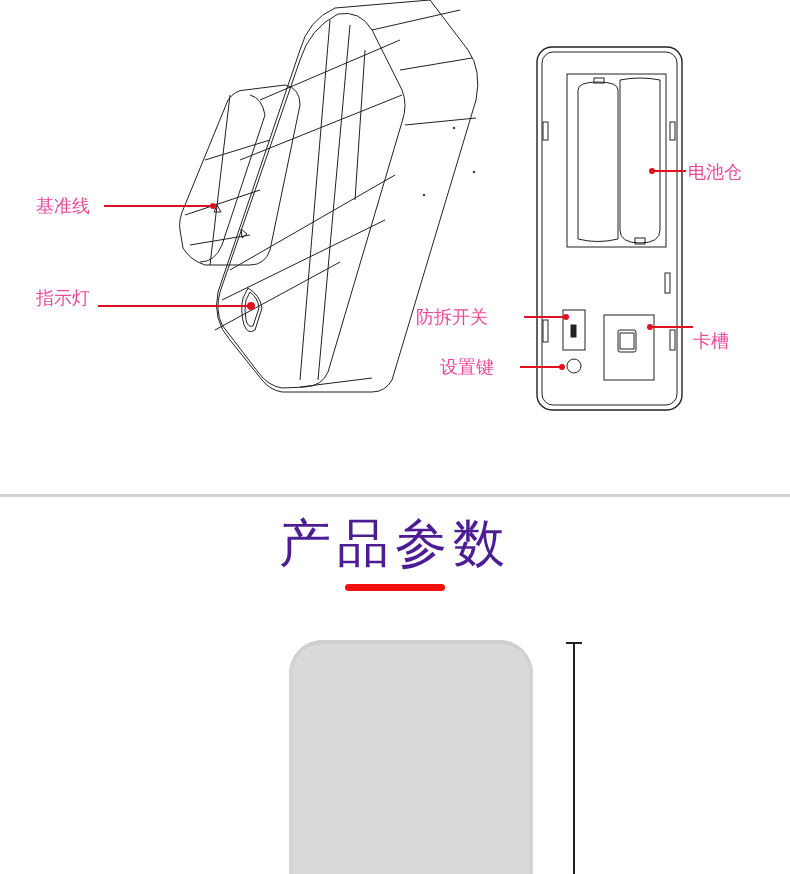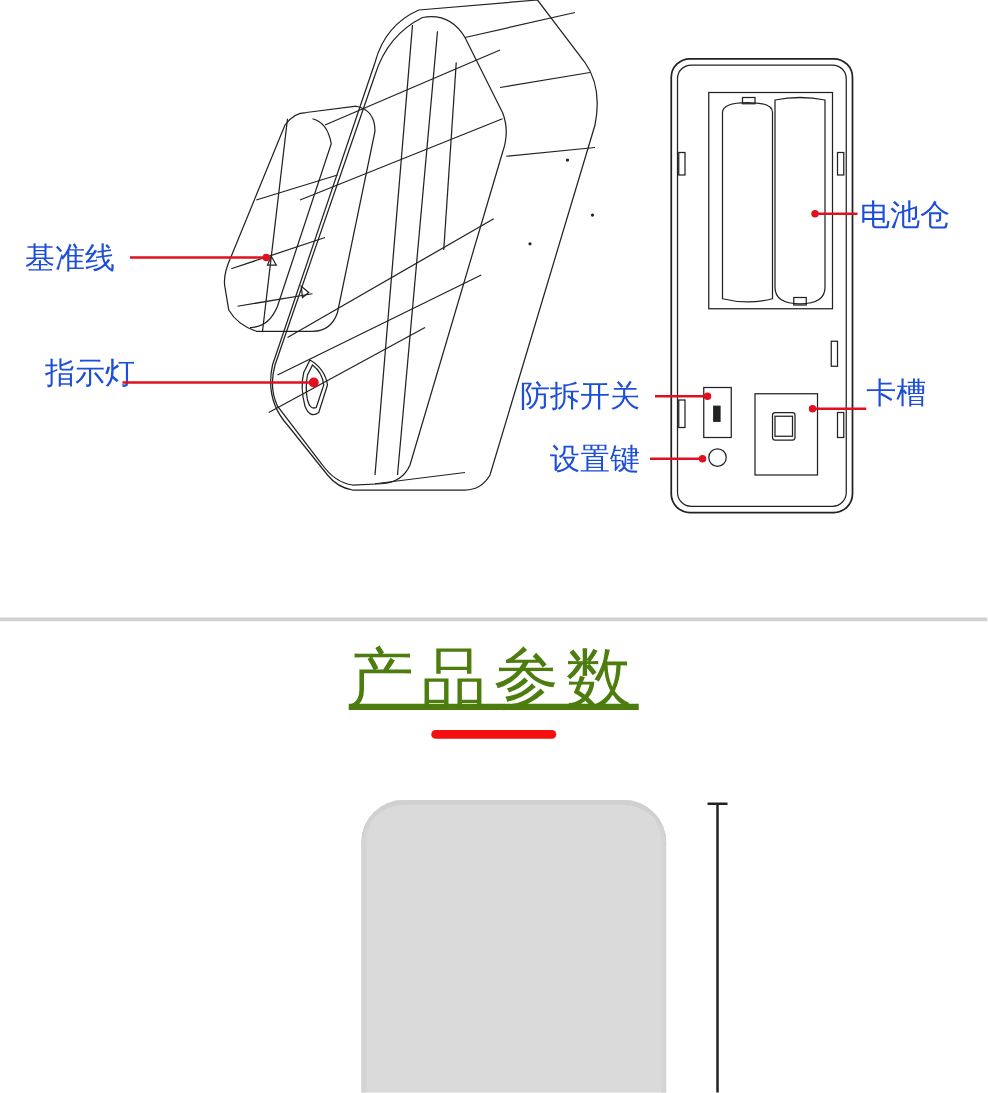--- a/index.html
+++ b/index.html
@@ -1,22 +1,22 @@
 <!DOCTYPE html>
 <html><head>
 <meta charset="utf-8">
 <style>
   html, body { margin:0; padding:0; background:#ffffff; }
   body { width:790px; height:874px; position:relative; overflow:hidden;
          font-family:"DejaVu Sans", "Liberation Sans", sans-serif; color:#111; }
   .abs { position:absolute; }
-  .label { position:absolute; font-size:24px; line-height:20px; color:#1d4ed8; white-space:nowrap; }
+  .label { position:absolute; font-size:18px; line-height:20px; color:#ec4899; white-space:nowrap; }
   .divider { position:absolute; left:0; top:494px; width:790px; height:3px; background:#d2d2d2; }
   .title { position:absolute; left:0; width:790px; top:508px; text-align:center;
-           font-size:52px; line-height:70px; letter-spacing:6px; color:#4d7c0f;text-decoration:underline; }
+           font-size:52px; line-height:70px; letter-spacing:6px; color:#4c1d95; }
   .title-underline { position:absolute; left:345px; top:584px; width:100px; height:7px;
            background:#f51010; border-radius:4px; }
   .product-shape { position:absolute; left:289px; top:640px; width:244px; height:260px;
            background:#dadada; border-radius:34px 34px 0 0;
            box-shadow: inset 0 4px 0 #d0d0d0, inset 4px 0 0 #d4d4d4, inset -4px 0 0 #d4d4d4; }
   .dim-line { position:absolute; left:573px; top:643px; width:2px; height:240px; background:#222; }
   .dim-cap { position:absolute; left:566px; top:642px; width:16px; height:2px; background:#222; }
 </style>
 </head>
 <body>
@@ -51,21 +51,21 @@
   <path d="M241 229 L247 234 L242 238 Z"></path>
 
   <path d="M248 288 Q260 295 262 308 L255 330 Q248 335 244 325 Q240 310 243 298 Z"></path>
   <path d="M250 292 Q258 298 259 308 L253 326 Q248 328 246 320 Q244 310 246 300 Z"></path>
 
   <circle cx="454" cy="128" r="0.8" fill="#222"></circle>
   <circle cx="474" cy="172" r="0.8" fill="#222"></circle>
   <circle cx="424" cy="195" r="0.8" fill="#222"></circle>
 </svg>
 
-<div class="label" style="left:20px;top:196px">基准线</div>
+<div class="label" style="left:36px;top:196px">基准线</div>
 <svg class="abs" style="left:100px;top:200px" width="120" height="12">
   <line x1="4" y1="6" x2="113" y2="6" stroke="#e01020" stroke-width="2"></line>
   <circle cx="113" cy="6" r="3" fill="#e01020"></circle>
 </svg>
 
 <div class="label" style="left:36px;top:288px">指示灯</div>
 <svg class="abs" style="left:96px;top:300px" width="160" height="14">
   <line x1="2" y1="6" x2="155" y2="6" stroke="#e01020" stroke-width="2"></line>
   <circle cx="155" cy="6" r="4" fill="#e01020"></circle>
 </svg>
@@ -108,21 +108,21 @@
 <div class="label" style="left:416px;top:307px">防拆开关</div>
 <svg class="abs" style="left:522px;top:311px" width="50" height="12">
   <line x1="2" y1="6" x2="44" y2="6" stroke="#e01020" stroke-width="2"></line>
   <circle cx="44" cy="6" r="3" fill="#e01020"></circle>
 </svg>
 
 <svg class="abs" style="left:645px;top:321px" width="50" height="12">
   <line x1="5" y1="6" x2="48" y2="6" stroke="#e01020" stroke-width="2"></line>
   <circle cx="5" cy="6" r="3" fill="#e01020"></circle>
 </svg>
-<div class="label" style="left:693px;top:304px">卡槽</div>
+<div class="label" style="left:693px;top:331px">卡槽</div>
 
 <div class="label" style="left:440px;top:357px">设置键</div>
 <svg class="abs" style="left:518px;top:361px" width="50" height="12">
   <line x1="2" y1="6" x2="44" y2="6" stroke="#e01020" stroke-width="2"></line>
   <circle cx="44" cy="6" r="3" fill="#e01020"></circle>
 </svg>
 
 <div class="divider"></div>
 <div class="title">产品参数</div>
 <div class="title-underline"></div>

